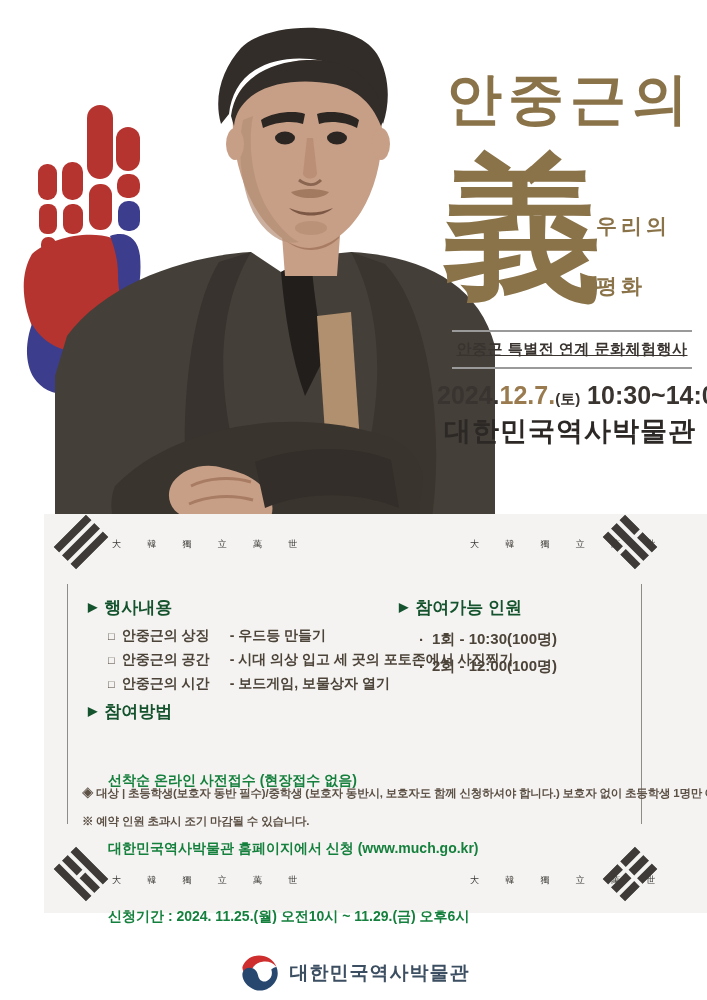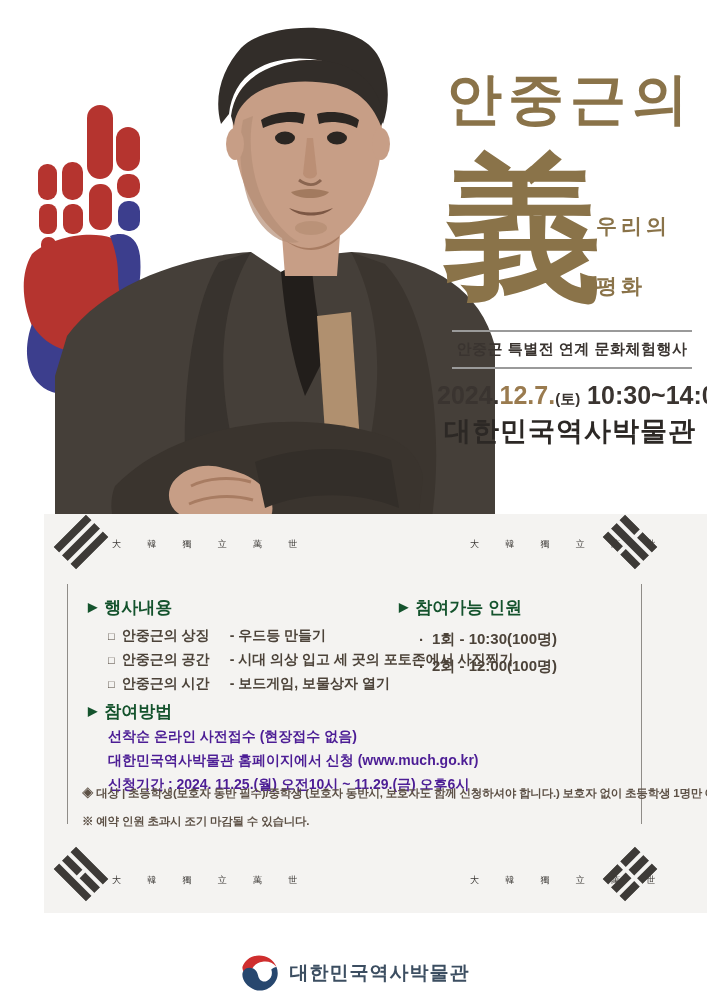--- a/index.html
+++ b/index.html
@@ -25,20 +25,21 @@
     color:#8a7349; letter-spacing:4px; font-family:"Liberation Serif", serif;
   }
   .side-word1 { top:212px; }
   .side-word2 { top:272px; }
   .event-label {
     position:absolute; left:452px; top:330px; width:240px;
     border-top:2px solid #9a9a9a; border-bottom:2px solid #9a9a9a;
     padding:8px 0; text-align:center;
     font-size:15px; font-weight:bold; color:#3a3430; letter-spacing:0.5px;
     white-space:nowrap;
+    text-decoration:underline;
   }
   .date-line {
     position:absolute; left:437px; top:381px; width:266px; text-align:center;
     white-space:nowrap; color:#3a3430;
   }
   .date-line .yr   { font-size:25px; font-weight:bold; color:#3a3430; }
   .date-line .day  { font-size:25px; font-weight:bold; color:#9a7b4f; }
   .date-line .wd   { font-size:15px; font-weight:bold; color:#3a3430; }
   .date-line .tm   { font-size:25px; font-weight:bold; color:#3a3430; }
   .venue {
@@ -84,21 +85,21 @@
   .p-item  { display:flex; height:24px; align-items:center;
              font-size:14px; font-weight:bold; color:#4c4339; white-space:nowrap; }
   .p-item .sq  { font-size:11px; margin-right:7px; color:#4c4339; }
   .p-item .lbl { width:108px; }
   .c-items { position:absolute; left:375px; top:112px; }
   .c-item  { display:flex; height:27px; align-items:center;
              font-size:15px; font-weight:bold; color:#4c4339; white-space:nowrap; }
   .c-item .dot { margin-right:8px; }
   .a-lines { position:absolute; left:64px; top:210px; }
   .a-line  { height:24px; line-height:24px; font-size:14px; font-weight:bold;
-             color:#4c1d95; white-space:nowrap; }
+             color:#15803d; white-space:nowrap;margin-top:44px; }
   .note { position:absolute; left:38px; font-size:11.5px; font-weight:bold;
           color:#5d5146; white-space:nowrap; letter-spacing:-0.2px; }
   .note-1 { top:272px; }
   .note-2 { top:300px; }
   
   .footer {
     position:absolute; left:0; top:945px; width:707px; height:55px;
     background:#ffffff; display:flex; align-items:center; justify-content:center;
     gap:10px;
   }

